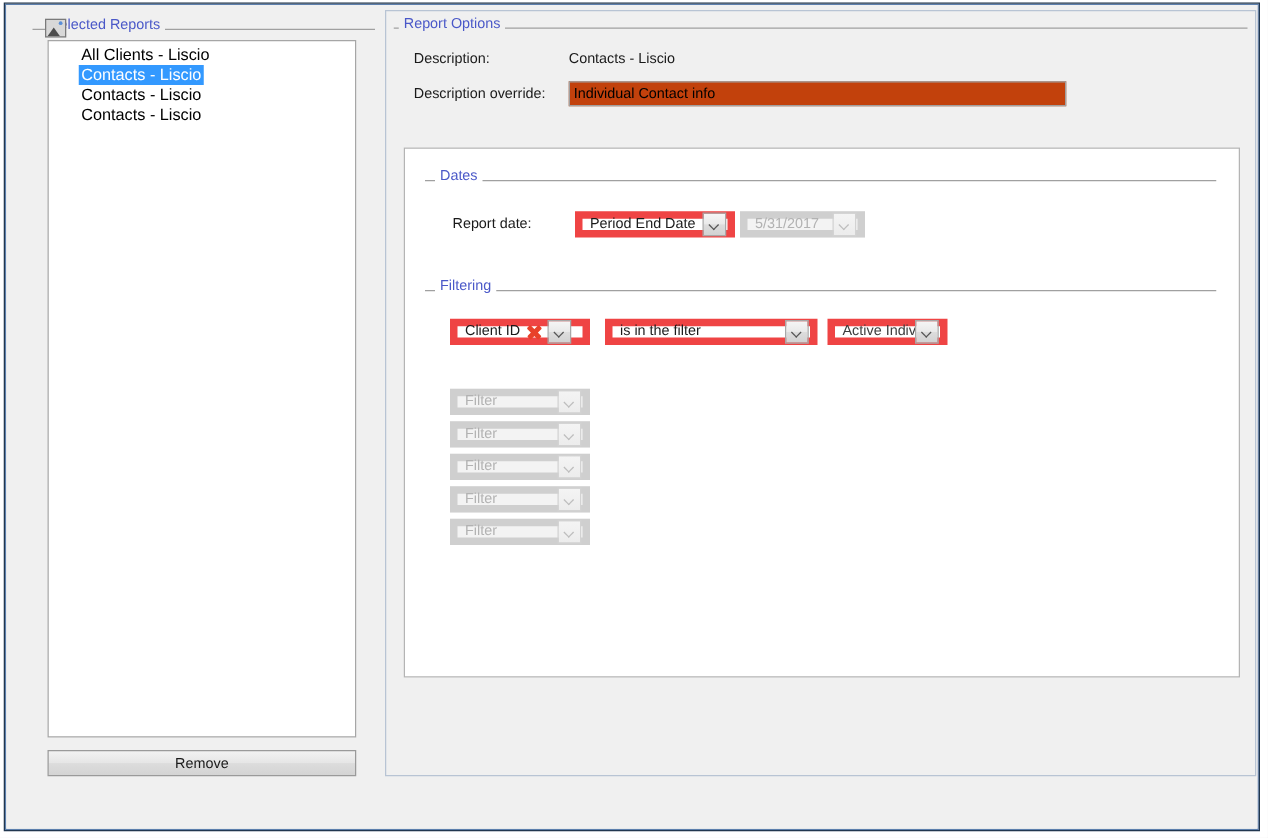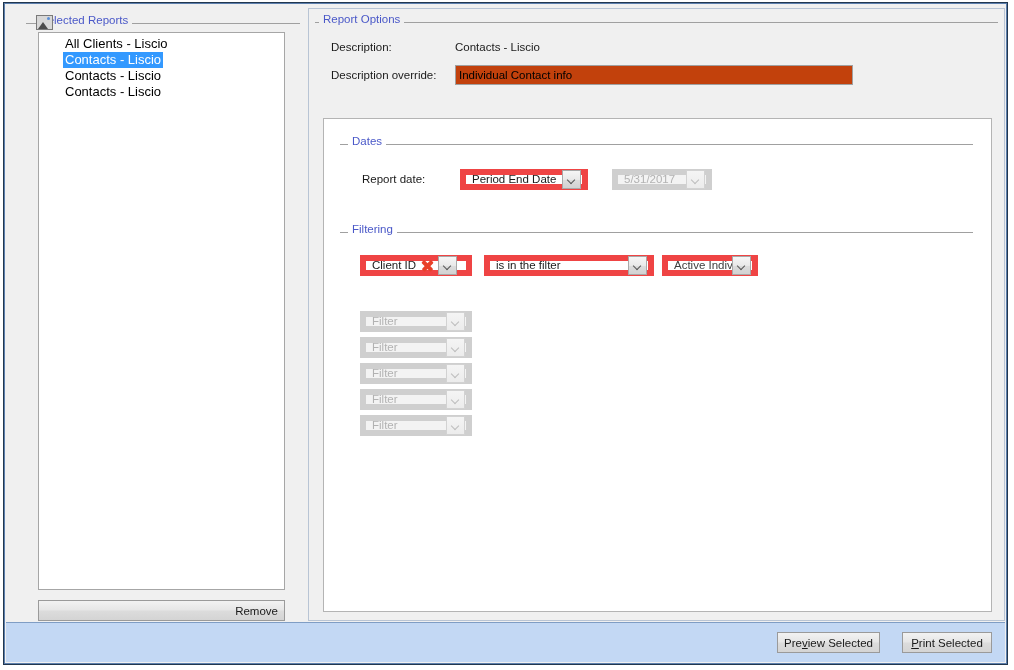--- a/index.html
+++ b/index.html
@@ -143,21 +143,20 @@
     top: 586px;
     width: 247px;
     height: 21px;
     box-sizing: border-box;
     border: 1px solid #9a9a9a;
     background: linear-gradient(to bottom, #f2f2f2 0%, #e6e6e6 48%, #dcdcdc 52%, #d4d4d4 100%);
     font-family: "Liberation Sans", sans-serif;
     font-size: 11.5px;
     color: #1a1a1a;
     cursor: default;
-    text-align: right;
   }
 
   
   #right-pane {
     position: absolute;
     left: 303px;
     top: 4px;
     width: 697px;
     height: 613px;
     background: #f0f0f0;
@@ -236,21 +235,21 @@
     line-height: 18px;
     background: #ebebeb;
     z-index: 2;
   }
 
   #tab-panel {
     position: absolute;
     left: 8px;
     top: 105px;
     right: 6px;
-    height: 494px;
+    height: 424px;
     background: #ffffff;
     border: 1px solid #b4b4b4;
     box-sizing: border-box;
   }
 
   
   #dates-group {
     position: absolute;
     left: 16px;
     top: 16px;
@@ -316,21 +315,21 @@
     border-left-color: #bdbdbd;
     border-bottom-color: #bdbdbd;
   }
 
   #report-date-combo {
     left: 120px;
     top: 34px;
     width: 128px;
   }
   #report-date-value {
-    left: 272px;
+    left: 252px;
     top: 34px;
     width: 100px;
   }
 
   
   #filtering-group {
     position: absolute;
     left: 16px;
     top: 104px;
     right: 18px;
@@ -526,20 +525,15 @@
             <div id="filter-empty-5" class="combo disabled filter-empty-combo">
               <div class="combo-text">Filter</div>
               <div class="combo-btn"></div>
             </div>
           </div>
 
         </div>
       </div>
     </div>
 
-    <div id="bottom-bar">
-      <button id="preview-selected-button" class="action-button"><span>Pre</span><span class="mnem">v</span><span>iew Selected</span></button>
-
-      <button id="print-selected-button" class="action-button"><span class="mnem">P</span><span>rint Selected</span></button>
-    </div>
 
   </div>
 </div>
 
 </body></html>

